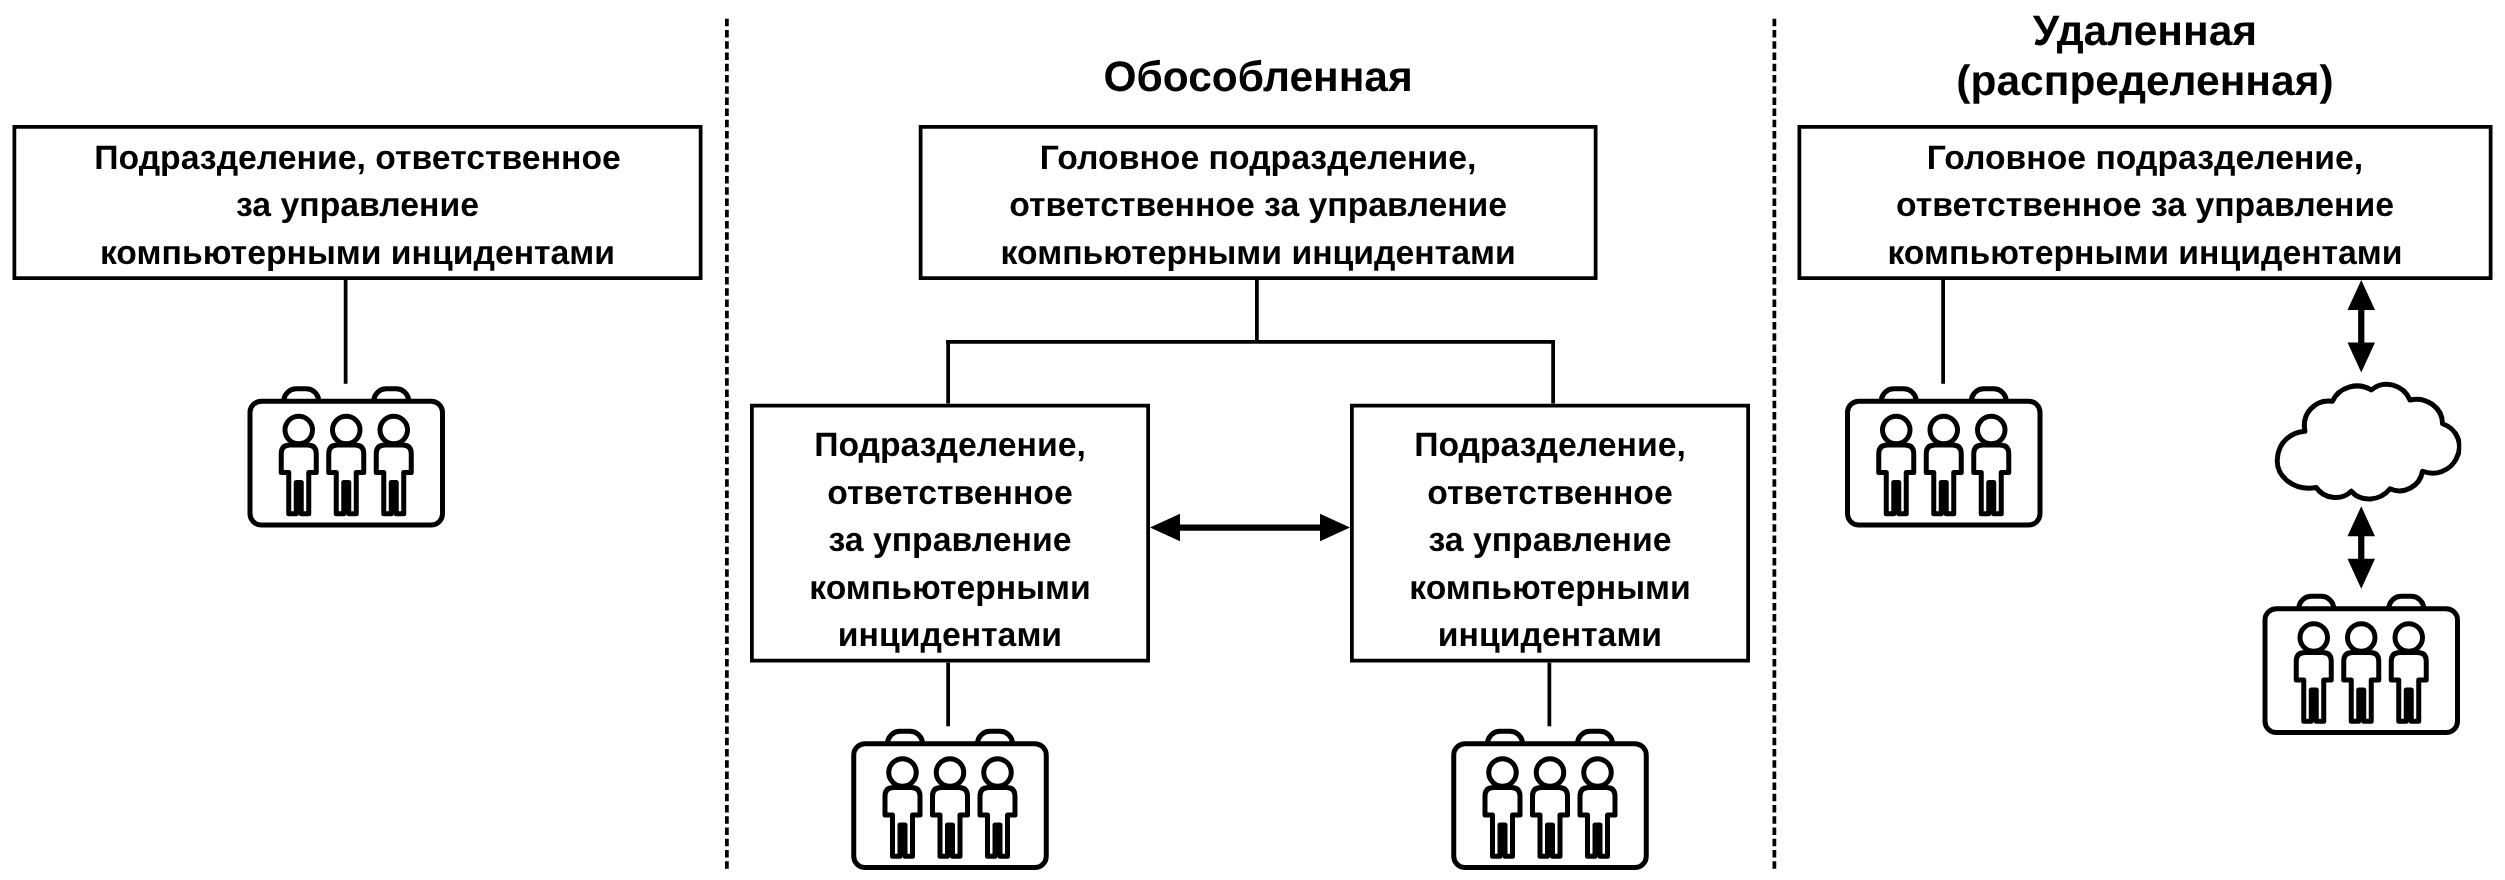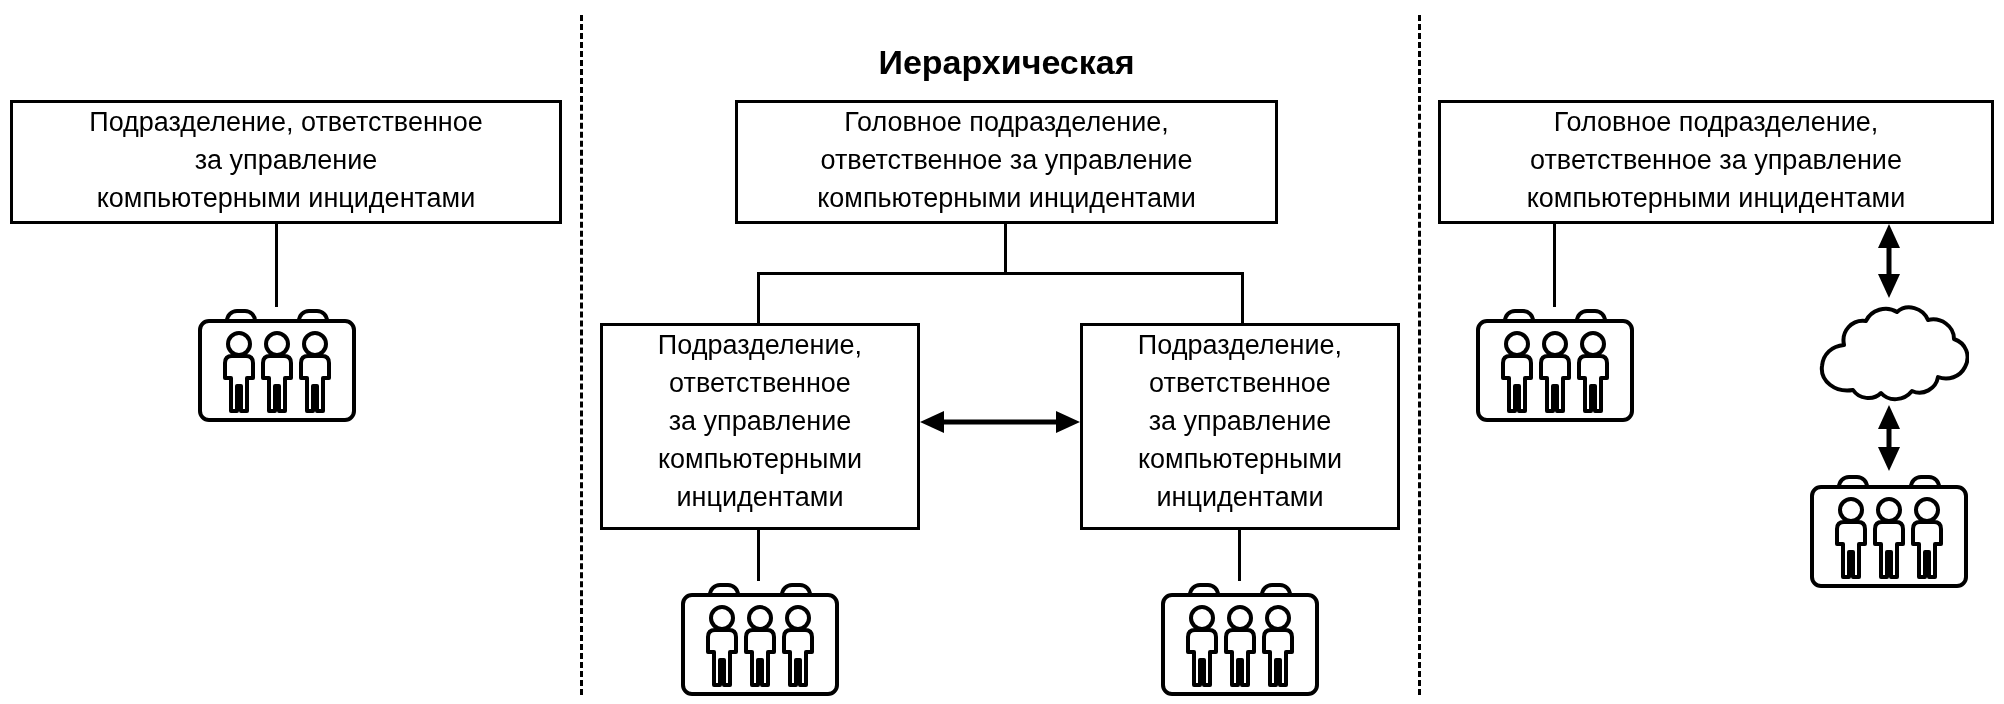--- a/index.html
+++ b/index.html
@@ -21,22 +21,23 @@
     line-height: 40px;
     text-align: center;
     white-space: pre-line;
   }
 
   .node-box {
     position: absolute;
     border: 3px solid #000;
     background: #fff;
     display: flex;
-    align-items: flex-start;
+    align-items: flex-end;
     justify-content: center;
+    font-weight: bold;
   }
   .node-box .label {
     font-size: 27px;
     line-height: 38px;
     text-align: center;
     white-space: pre-line;
   }
 
   .line { position: absolute; background: #000; }
   .line.v { width: 3px; }
@@ -87,21 +88,21 @@
 за управление
 компьютерными инцидентами</span>
   </div>
 
   <div class="line v" style="left:275px; top:224px; height:83px"></div>
 
   <svg class="icon" style="left:197px; top:307px" width="160" height="116" viewBox="0 0 160 116">
       <use href="#sym-team"></use>
     </svg>
 
-  <div class="section-title" style="left:735px; top:42px; width:543px">Иерархическая</div>
+  <div class="section-title" style="left:735px; top:42px; width:543px">Обособленная</div>
 
   <div class="node-box" style="left:735px; top:100px; width:543px; height:124px">
     <span class="label">Головное подразделение,
 ответственное за управление
 компьютерными инцидентами</span>
   </div>
 
   <div class="line v" style="left:1004px; top:224px; height:48px"></div>
   <div class="line h" style="left:757px; top:272px; width:487px"></div>
   <div class="line v" style="left:757px; top:272px; height:51px"></div>
@@ -132,20 +133,22 @@
   <div class="line v" style="left:757px; top:530px; height:51px"></div>
   <div class="line v" style="left:1238px; top:530px; height:51px"></div>
 
   <svg class="icon" style="left:680px; top:581px" width="160" height="116" viewBox="0 0 160 116">
       <use href="#sym-team"></use>
     </svg>
   <svg class="icon" style="left:1160px; top:581px" width="160" height="116" viewBox="0 0 160 116">
       <use href="#sym-team"></use>
     </svg>
 
+  <div class="section-title" style="left:1438px; top:5px; width:556px">Удаленная
+(распределенная)</div>
 
   <div class="node-box" style="left:1438px; top:100px; width:556px; height:124px">
     <span class="label">Головное подразделение,
 ответственное за управление
 компьютерными инцидентами</span>
   </div>
 
   <div class="line v" style="left:1553px; top:224px; height:83px"></div>
 
   <svg class="icon" style="left:1475px; top:307px" width="160" height="116" viewBox="0 0 160 116">

